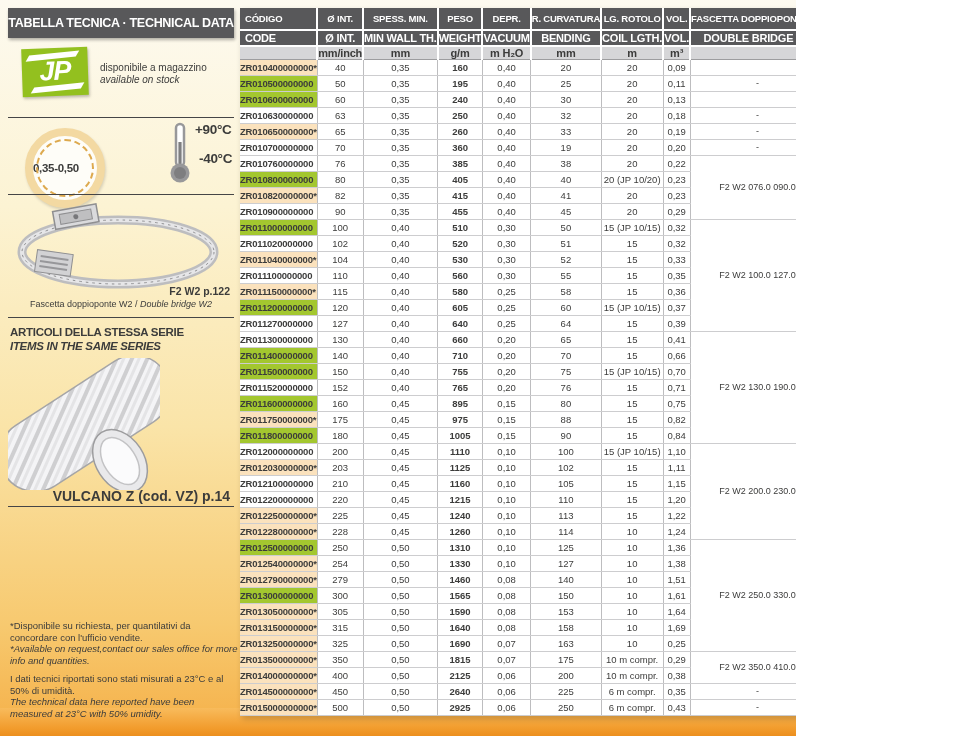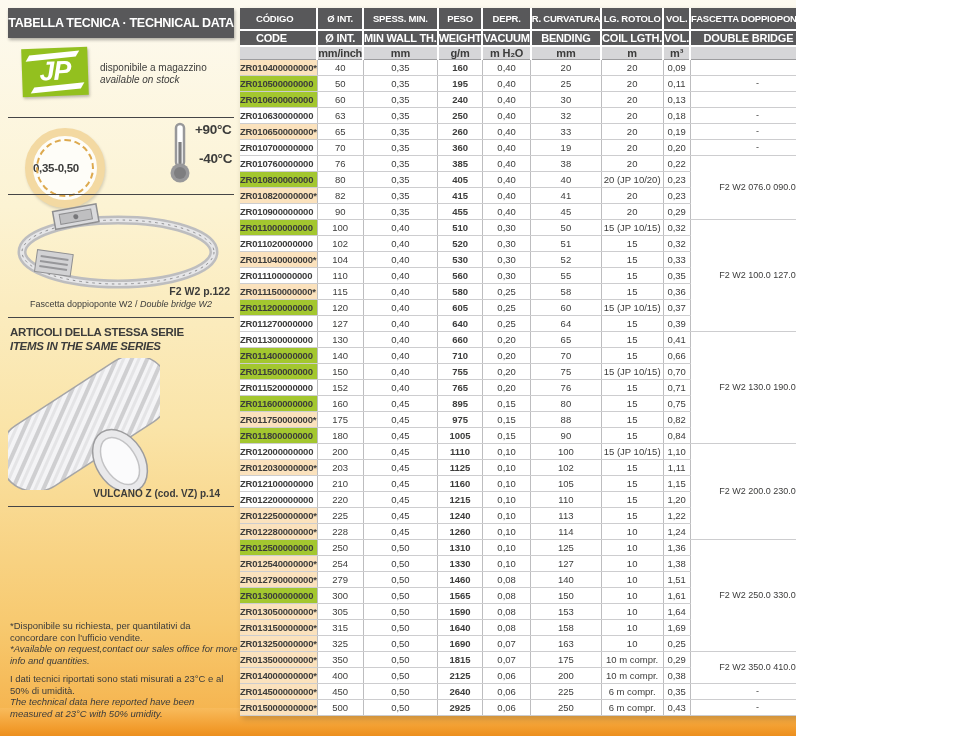--- a/index.html
+++ b/index.html
@@ -37,38 +37,38 @@
 
   .clamp{position:absolute;top:192px;left:2px;}
   .clamp-ref{position:absolute;top:277px;right:4px;font-size:10.5px;font-weight:bold;}
   .clamp-cap{position:absolute;top:291px;right:0;width:226px;text-align:center;font-size:9px;}
   .clamp-cap .en{font-style:italic;}
 
   .series{position:absolute;top:317px;left:2px;font-size:11.5px;font-weight:bold;line-height:14px;letter-spacing:-0.3px;}
   .series .en{font-style:italic;}
 
   .hose{position:absolute;top:350px;left:0;}
-  .vulcano{position:absolute;top:480px;right:14px;font-size:10px;font-weight:bold;}
+  .vulcano{position:absolute;top:480px;right:4px;font-size:14px;font-weight:bold;}
 
   .foot{position:absolute;top:612px;left:2px;width:228px;font-size:9.5px;line-height:11.5px;}
   .foot p{margin:0;}
   .foot p.en{font-style:italic;}
   .foot p.gap{margin-bottom:7px;}
 
   
   .tech-table{position:absolute;left:240px;top:8px;border-collapse:collapse;table-layout:fixed;
     background:#fff;box-shadow:2px 3px 6px rgba(0,0,0,.18);}
   .tech-table th,.tech-table td{padding:0;overflow:hidden;white-space:nowrap;}
   .tech-table thead th{background:#58585a;color:#fff;font-size:11px;font-weight:bold;
     text-align:center;border-right:2px solid #fff;letter-spacing:-0.2px;}
   .tech-table thead th:last-child{border-right:none;}
   .tech-table tr.h-it th{height:21px;border-bottom:2px solid #fff;font-size:9.5px;}
   .tech-table tr.h-en th{height:14px;border-bottom:2px solid #fff;}
   .tech-table tr.h-unit th{height:12px;background:#d6d6d8;color:#3c3c3b;border-bottom:1px solid #9d9d9f;margin-left:16px;}
-  .tech-table tr.h-it th.first,.tech-table tr.h-en th.first{text-align:left;padding-left:16px;margin-top:19px;}
+  .tech-table tr.h-it th.first,.tech-table tr.h-en th.first{text-align:left;padding-left:5px;margin-top:19px;}
   .tech-table tbody td{height:15px;line-height:15px;font-size:9.5px;text-align:center;
     border-right:1px solid #bdbdbf;border-bottom:1px solid #cdcdcf;color:#3c3c3b;}
   .tech-table tbody td:last-child{border-right:1px solid #bdbdbf;}
   .tech-table td.code{text-align:left;font-weight:bold;letter-spacing:-0.2px;}
   .tech-table td.peso{font-weight:bold;}
   .tech-table td.green{background:#a3c72f;}
   .tech-table td.peach{background:#fbe2bd;}
   .tech-table td.fasc{font-size:9px;background:#fff;}
 </style>
 </head>

